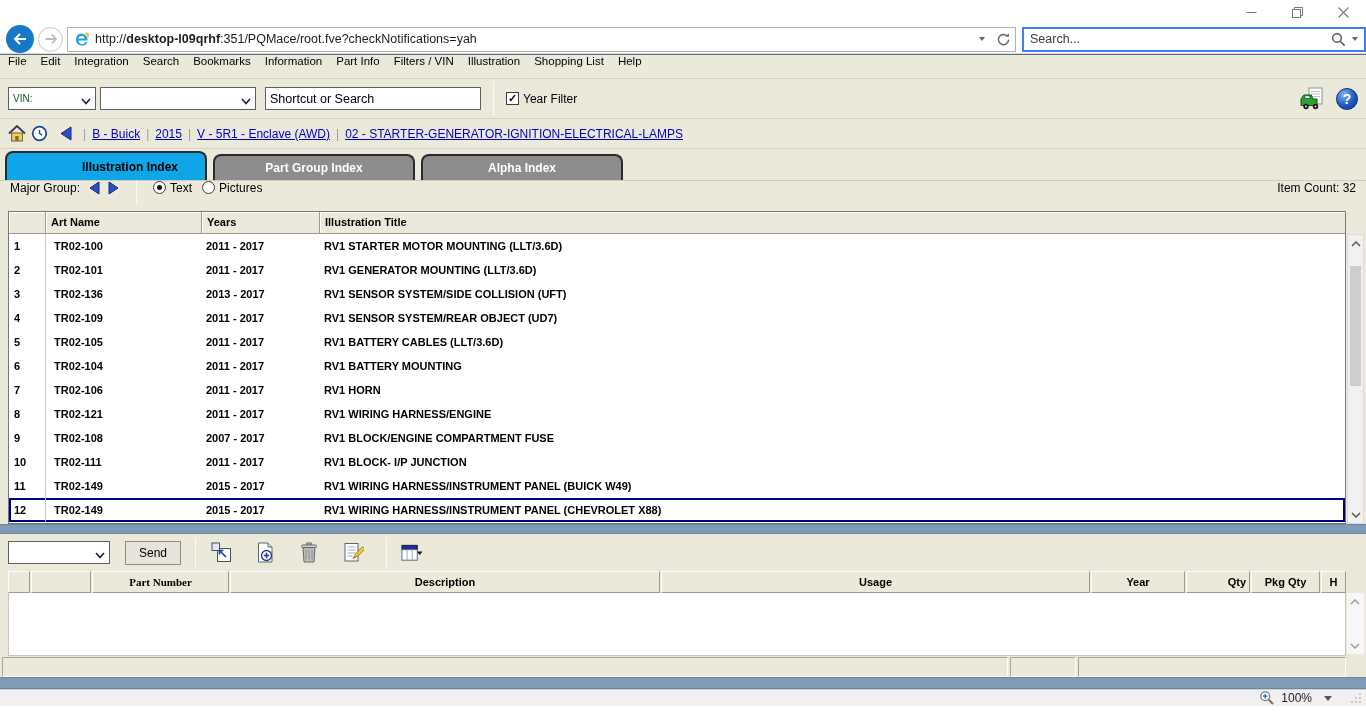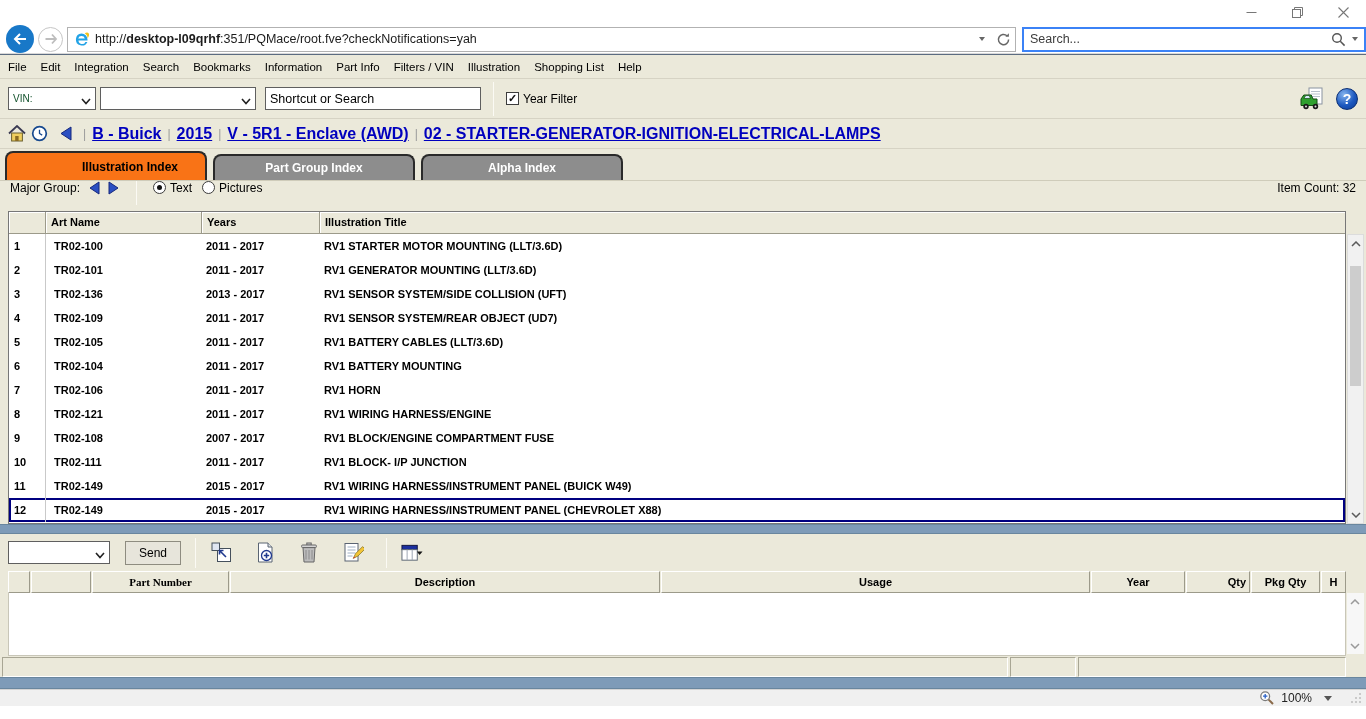--- a/index.html
+++ b/index.html
@@ -25,21 +25,21 @@
   .search-box { width:344px; height:25px; border:2px solid #3b82f6; background:#fff; margin-left:2px;
     display:flex; align-items:center; padding:0 6px; gap:6px; flex:none; }
   .search-box input { flex:1; border:none; outline:none; font-size:12.5px; color:#333; min-width:0;
     font-family:"Liberation Sans", sans-serif; background:transparent; }
   .search-box input::placeholder { color:#3c3c3c; opacity:1; }
 
   
   .page { height:640px; background:#EBE9DA; border-top:1px solid #5c6c80;
     display:flex; flex-direction:column; }
 
-  .menubar { height:24px; display:flex; align-items:center; padding-left:1px;
+  .menubar { height:24px; display:flex; align-items:flex-start; padding-left:1px;
     border-bottom:1px solid #d6d3c4; }
   .menu-item { font-size:11.5px; color:#000; padding:0 7px; cursor:default; }
 
   .toolbar { height:40px; display:flex; align-items:center; padding-left:8px;
     border-bottom:1px solid #d6d3c4; }
   .dropdown { height:23px; background:#fff; border:1px solid #5f5f5f; display:flex;
     align-items:center; font-size:10px; color:#14532d; padding:0 18px 0 4px; position:relative; }
   .dropdown .dd-chev { position:absolute; right:4px; top:8px; }
   .dd-vin { width:88px; }
   .dd-vehicle { width:156px; margin-left:4px; }
@@ -52,27 +52,27 @@
   .checkbox.checked .checkmark { display:block; }
   .check-label { font-size:12px; margin-left:4px; }
   .toolbar-spacer { flex:1; }
   .help-icon { width:22px; height:22px; border-radius:50%; border:1px solid #0a2e74; margin:0 8px 0 9px;
     background:radial-gradient(circle at 35% 28%, #85b4ee, #1d59c0 55%, #0a3a94);
     color:#fff; font-weight:bold; font-size:14px; display:flex; align-items:center; justify-content:center; }
 
   .breadcrumb { height:30px; display:flex; align-items:center; padding-left:8px; gap:5px;
     border-bottom:1px solid #d6d3c4; }
   .bc-sep { color:#9a9a9a; margin:0 6px; font-size:12px; }
-  .bc-link { font-size:16px; font-weight:bold; color:#0000BE; text-decoration:underline;
+  .bc-link { font-size:12px; font-weight:normal; color:#0000BE; text-decoration:underline;
     white-space:nowrap; cursor:pointer; }
 
   .tabbar { height:31px; display:flex; align-items:flex-end; padding-left:5px; gap:6px; }
   .tab { width:202px; display:flex; align-items:center; justify-content:center;
     border:2px solid #2a2a2a; border-bottom:none; border-radius:8px 8px 0 0; cursor:pointer; }
-  .tab.active { height:29px; background:#f97316; color:#000; z-index:2;padding-left:48px; }
+  .tab.active { height:29px; background:#0ea5e9; color:#000; z-index:2;padding-left:48px; }
   .tab.inactive { height:26px; background:#8D8D8D; color:#fff; }
   .tab-label { font-size:12px; font-weight:bold; }
 
   .options-row { height:31px; display:flex; align-items:flex-start; padding:0 10px 0 10px;
     border-top:1px solid #cfccba; }
   .major-group-label { font-size:12px; }
   .nav-tri { margin-left:8px; cursor:pointer; display:flex; }
   .radio { width:13px; height:13px; border:1px solid #3c3c3c; border-radius:50%; background:#fff;
     display:flex; align-items:center; justify-content:center; }
   .radio.checked::after { content:""; width:5px; height:5px; border-radius:50%; background:#111; }

